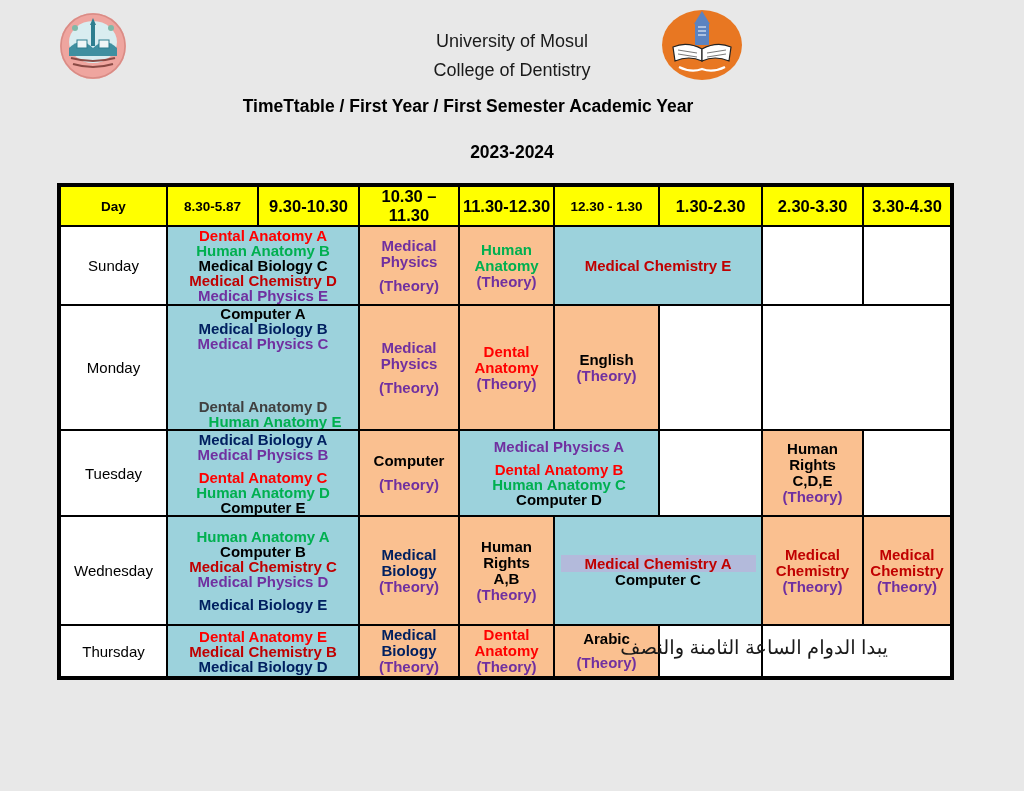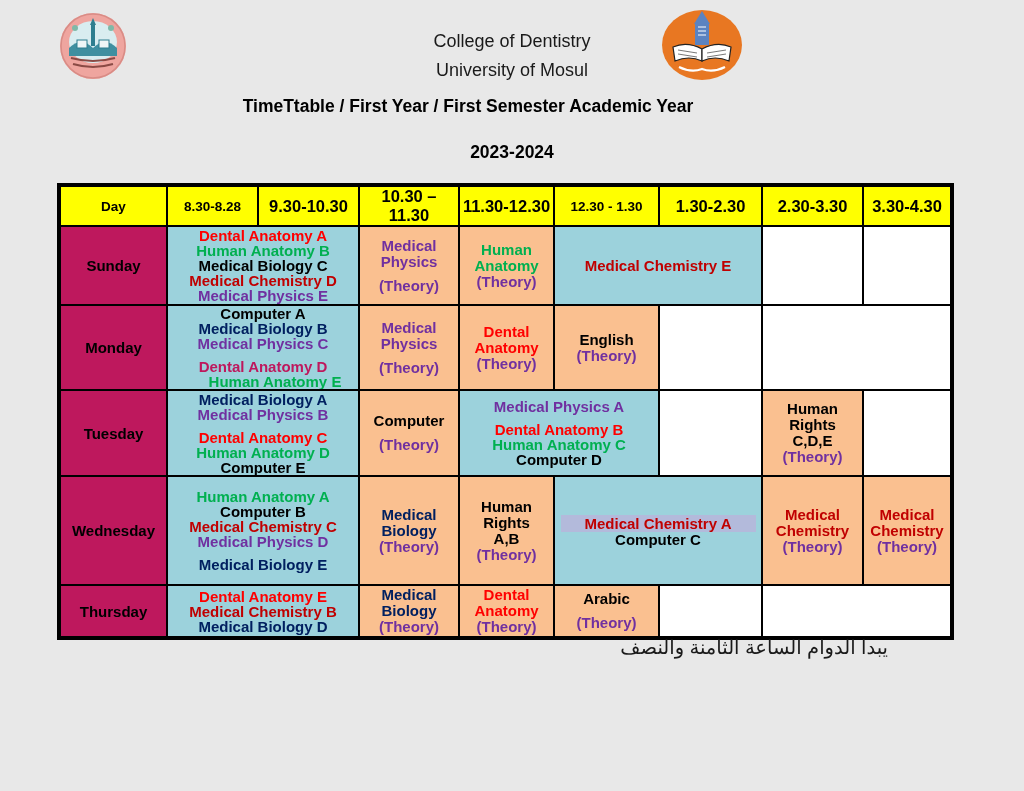--- a/index.html
+++ b/index.html
@@ -32,21 +32,21 @@
   }
   #timetable th, #timetable td {
     border:2px solid #000; padding:0; overflow:hidden;
     vertical-align:middle; text-align:center;
   }
   #timetable th {
     background:#ffff00; color:#000; font-weight:bold; font-size:13.5px;
     height:30px;
   }
   #timetable th.l { font-size:16.5px; }
-  td.day  { background:#be185d; font-weight:bold; font-size:15px; color:#000; }
+  td.day  { background:#ffffff; font-weight:normal; font-size:15px; color:#000; }
   td.blue { background:#9cd2dc; }
   td.peach{ background:#fac090; }
   td.white{ background:#ffffff; border:1px solid #808080; }
   .line {
     font-weight:bold; font-size:15px; line-height:15px;
     white-space:nowrap;
   }
   td.peach .line { line-height:16px; }
   .gap { height:8px; }
   .hl {
@@ -91,42 +91,42 @@
     <path d="M41 40 Q56 32 70 38 L68 52 Q54 46 41 52 Z" fill="#ffffff" stroke="#222" stroke-width="1.2"></path>
     <line x1="17" y1="41" x2="36" y2="44" stroke="#555" stroke-width="0.8"></line>
     <line x1="17" y1="45" x2="36" y2="48" stroke="#555" stroke-width="0.8"></line>
     <line x1="46" y1="44" x2="65" y2="41" stroke="#555" stroke-width="0.8"></line>
     <line x1="46" y1="48" x2="65" y2="45" stroke="#555" stroke-width="0.8"></line>
     <path d="M18 58 Q30 64 41 60 Q52 64 64 58" fill="none" stroke="#ffffff" stroke-width="2.2"></path>
   </svg>
 </div>
 
 <div class="uni-header">
+  <div>University of Mosul</div>
   <div>College of Dentistry</div>
-  <div>University of Mosul</div>
 </div>
 <div class="doc-title">TimeTtable / First Year / First Semester Academic Year</div>
 <div class="doc-year">2023-2024</div>
 
 <table id="timetable">
   <colgroup id="tt-cols">
       <col style="width: 108px;">
       <col style="width: 91px;">
       <col style="width: 101px;">
       <col style="width: 100px;">
       <col style="width: 95px;">
       <col style="width: 105px;">
       <col style="width: 103px;">
       <col style="width: 101px;">
       <col style="width: 89px;">
     </colgroup>
   <thead>
       <tr id="tt-head">
         <th>Day</th>
-        <th>8.30-8.28</th>
+        <th>8.30-5.87</th>
         <th class="l">9.30-10.30</th>
         <th class="l">10.30 – 11.30</th>
         <th class="l">11.30-12.30</th>
         <th>12.30 - 1.30</th>
         <th class="l">1.30-2.30</th>
         <th class="l">2.30-3.30</th>
         <th class="l">3.30-4.30</th>
       </tr>
     </thead>
   <tbody id="tt-body">
@@ -156,21 +156,21 @@
         <td class="white"></td>
         <td class="white"></td>
       </tr>
       <tr style="height: 83px;">
         <td class="day">Monday</td>
         <td class="blue" colspan="2">
           <div class="line" style="color: rgb(0, 0, 0);">Computer A</div>
           <div class="line" style="color: rgb(0, 32, 96);">Medical Biology B</div>
           <div class="line" style="color: rgb(112, 48, 160);">Medical Physics C</div>
           <div class="gap"></div>
-          <div class="line" style="color: #be185d;">Dental Anatomy D</div>
+          <div class="line" style="color: #404040; margin-top: 40px;">Dental Anatomy D</div>
           <div class="line" style="color: rgb(0, 176, 80); margin-left: 24px;">Human Anatomy E</div>
         </td>
         <td class="peach">
           <div class="line" style="color: rgb(112, 48, 160);">Medical</div>
           <div class="line" style="color: rgb(112, 48, 160);">Physics</div>
           <div class="gap"></div>
           <div class="line" style="color: rgb(112, 48, 160);">(Theory)</div>
         </td>
         <td class="peach">
           <div class="line" style="color: rgb(255, 0, 0);">Dental</div>

